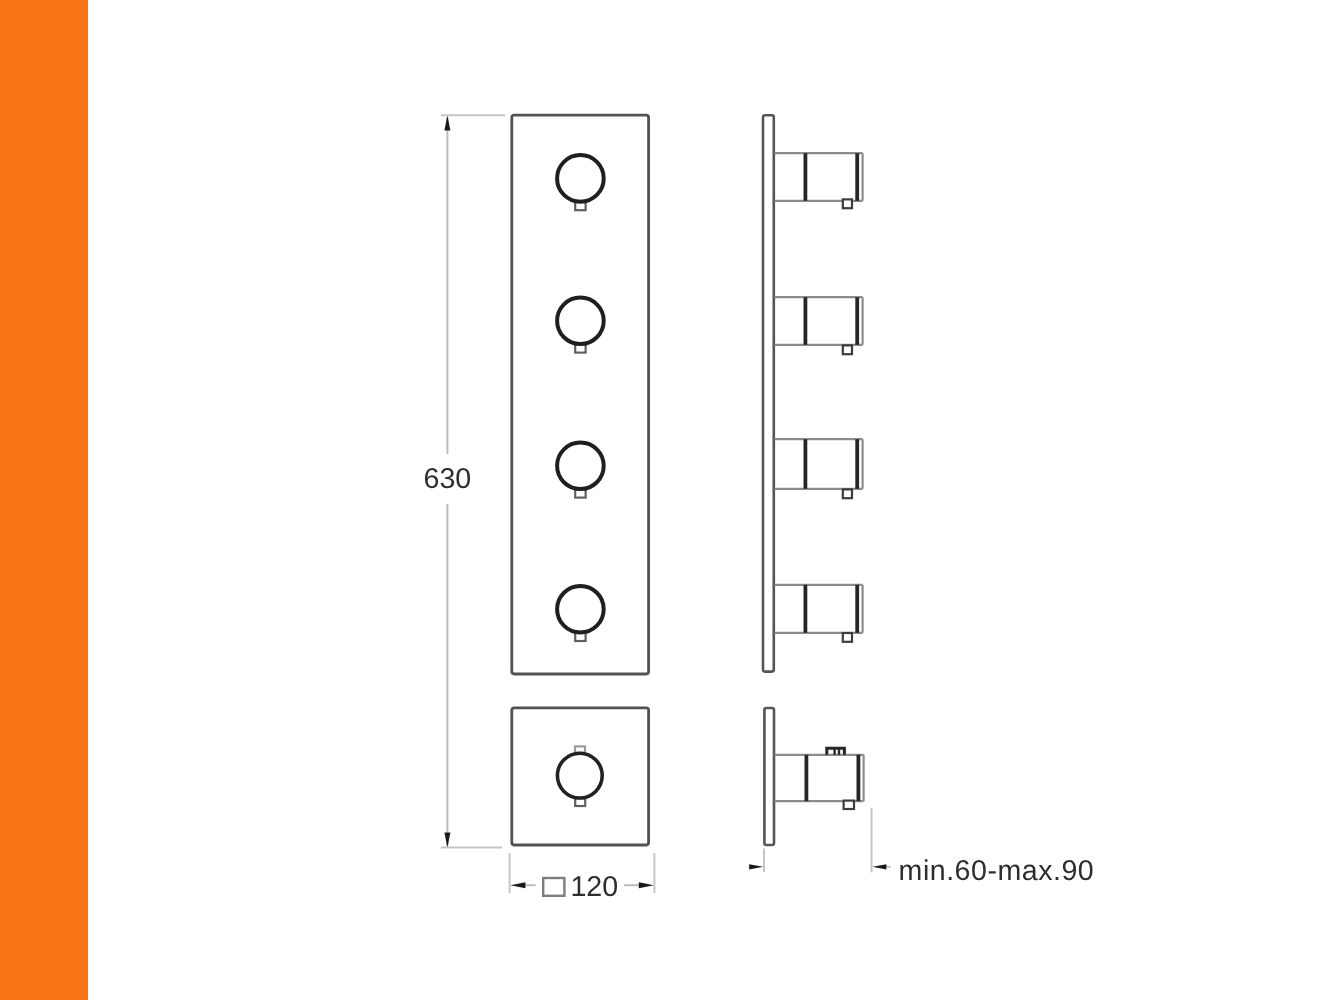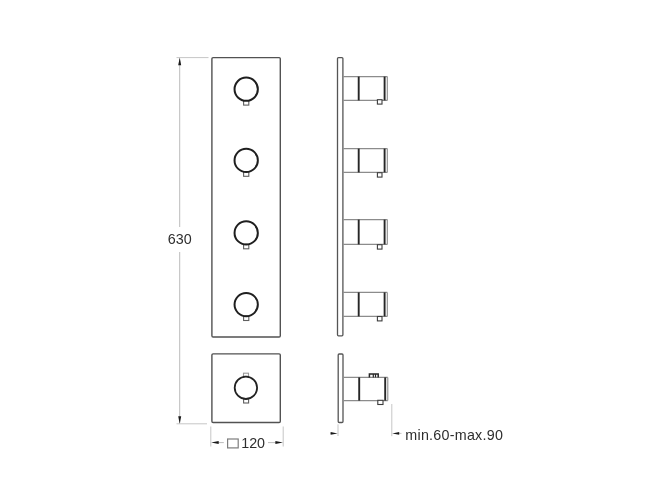--- a/index.html
+++ b/index.html
@@ -1,16 +1,16 @@
 <!DOCTYPE html>
 <html><head>
 <meta charset="utf-8">
 <style>
   html,body{margin:0;padding:0;background:#ffffff;}
-  .wrap{width:605px;height:500px;position:relative;overflow:hidden;background:#f97316;}
+  .wrap{width:605px;height:500px;position:relative;overflow:hidden;background:#f97316;padding-left:44px;}
   text{font-family:"Liberation Sans",sans-serif;fill:#2e2e2e;}
 </style>
 </head>
 <body>
 <div class="wrap">
 <svg width="667" height="500" viewBox="0 0 667 500">
   <rect x="0" y="0" width="667" height="500" fill="#ffffff"></rect>
 
   <rect x="211.9" y="57.6" width="68.4" height="279.4" rx="1.2" fill="#fff" stroke="#525252" stroke-width="1.4"></rect>
 

